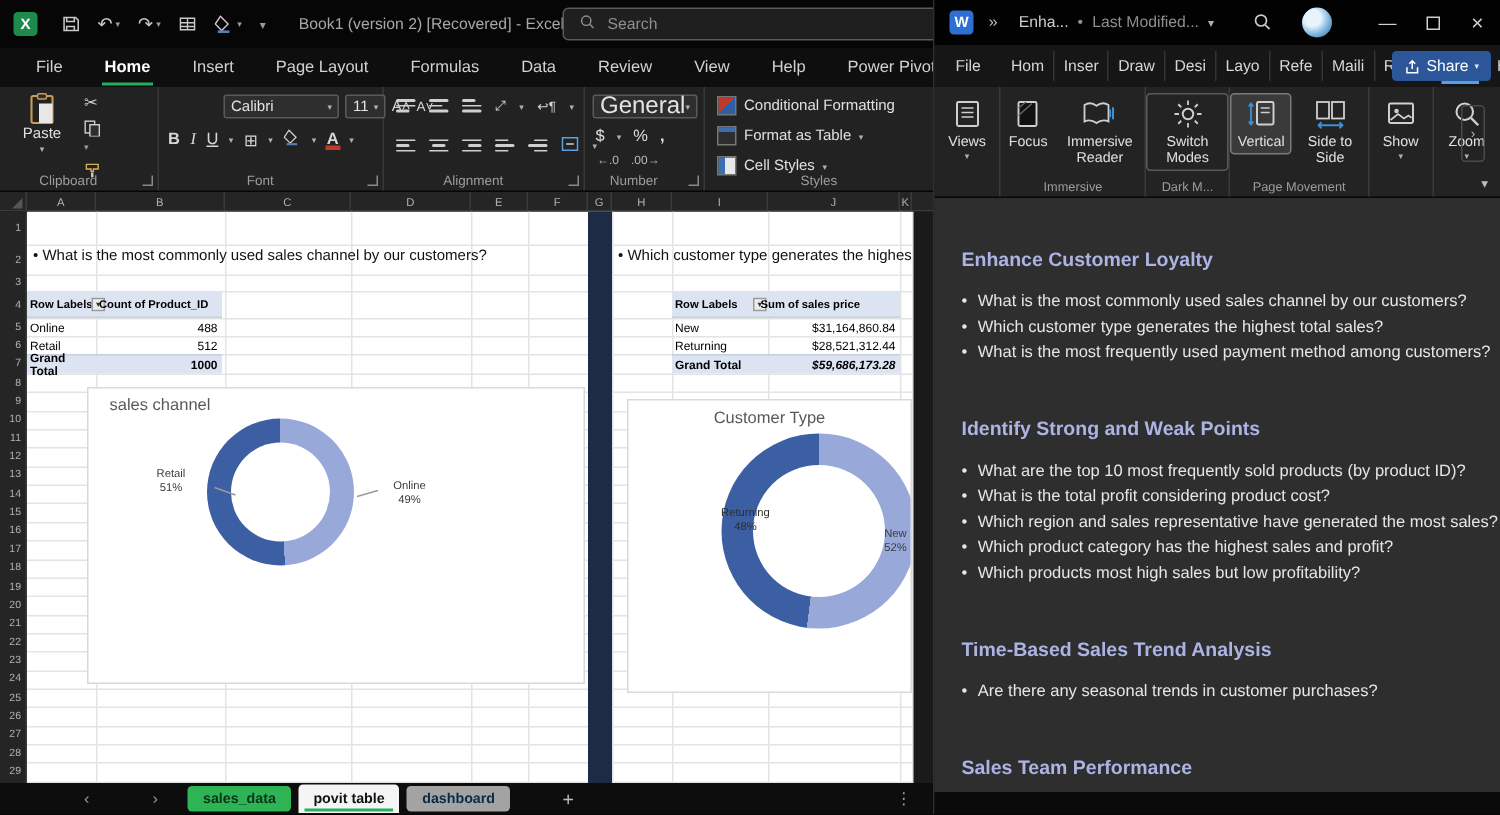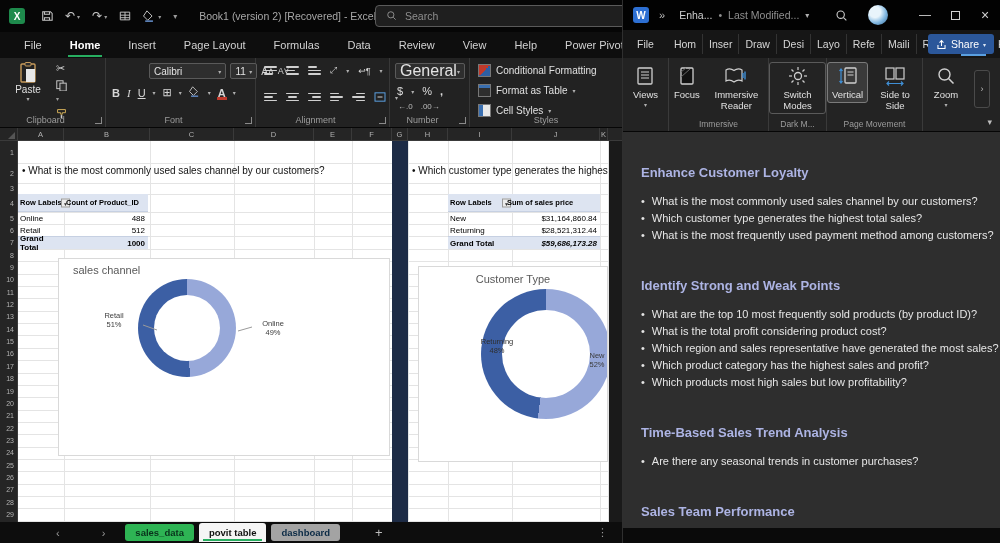--- a/index.html
+++ b/index.html
@@ -654,20 +654,31 @@
           <svg width="24" height="22" viewBox="0 0 24 22">
               <rect x="3" y="3" width="8" height="11" fill="none" stroke="#cfcfcf" stroke-width="1.2"></rect>
               <rect x="13" y="3" width="8" height="11" fill="none" stroke="#cfcfcf" stroke-width="1.2"></rect>
               <path d="M4 18.5 h16 M6 16.5 L4 18.5 l2 2 M18 16.5 l2 2 -2 2" fill="none" stroke="#3f8fd6" stroke-width="1.2"></path>
             </svg>
           <span>Side to Side</span>
         </div>
         <div class="wgroup-label">Page Movement</div>
       </div>
 
+      <div class="wgroup" style="width:44px; justify-content:center;">
+        <div class="wbtn">
+          <svg width="22" height="22" viewBox="0 0 22 22">
+              <rect x="3" y="4" width="16" height="13" rx="1" fill="none" stroke="#cfcfcf" stroke-width="1.3"></rect>
+              <circle cx="8" cy="9" r="1.5" fill="#cfcfcf"></circle>
+              <path d="M4 15 l5 -4 4 3 3 -2 2 1.5" fill="none" stroke="#cfcfcf" stroke-width="1.1"></path>
+            </svg>
+          <span>Show</span>
+          <span class="chev">▾</span>
+        </div>
+      </div>
 
       <div class="wgroup" style="width:46px; justify-content:center; border-right:none;">
         <div class="wbtn">
           <svg width="22" height="22" viewBox="0 0 22 22">
               <circle cx="9.5" cy="9.5" r="5.5" fill="none" stroke="#cfcfcf" stroke-width="1.4"></circle>
               <line x1="13.8" y1="13.8" x2="18.5" y2="18.5" stroke="#cfcfcf" stroke-width="1.6"></line>
             </svg>
           <span>Zoom</span>
           <span class="chev">▾</span>
         </div>

